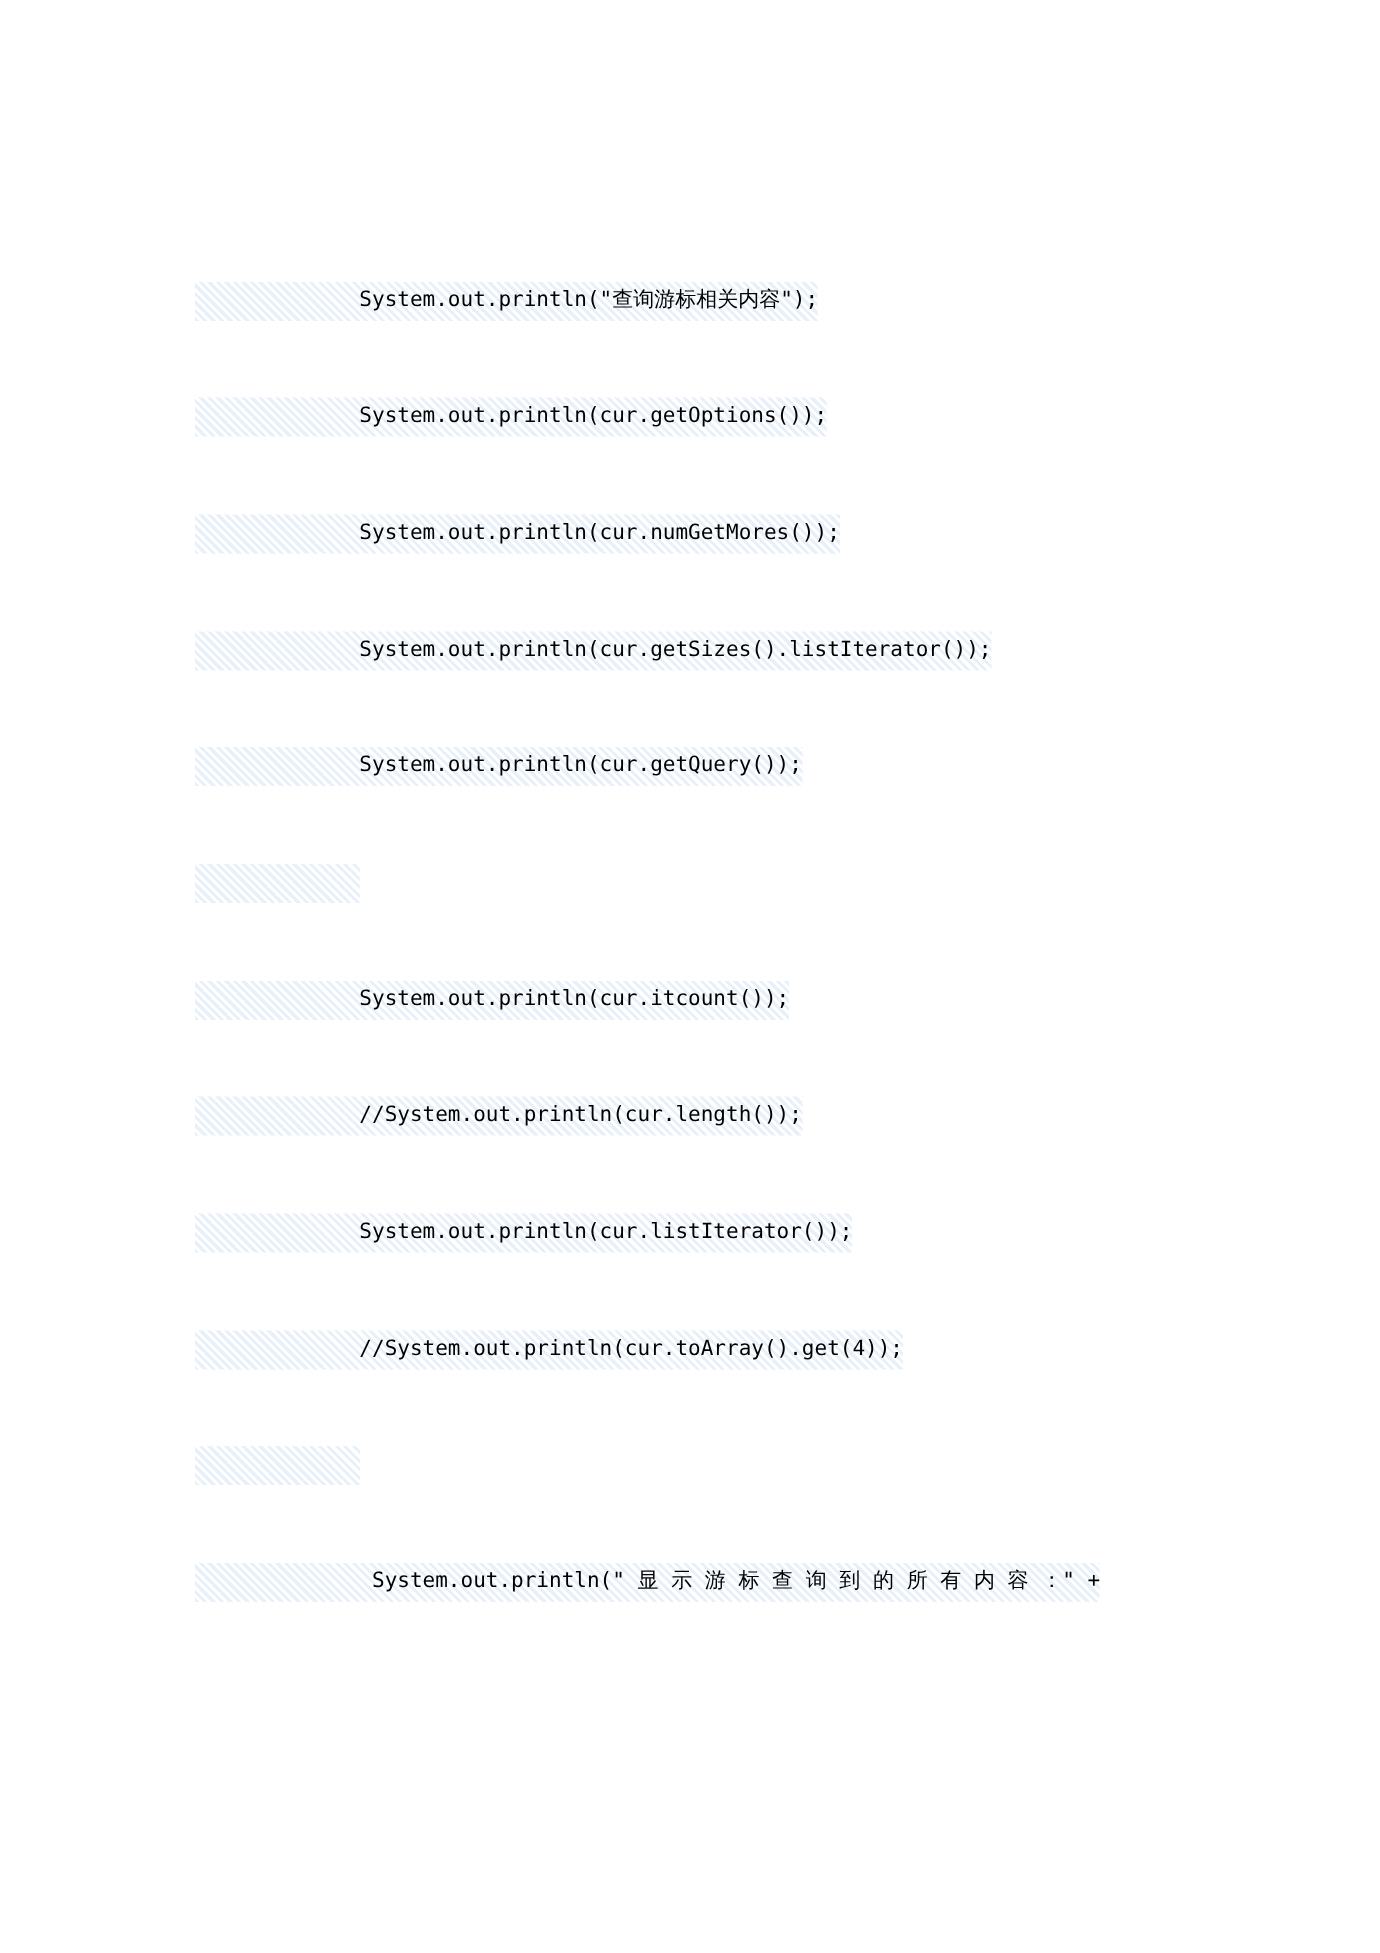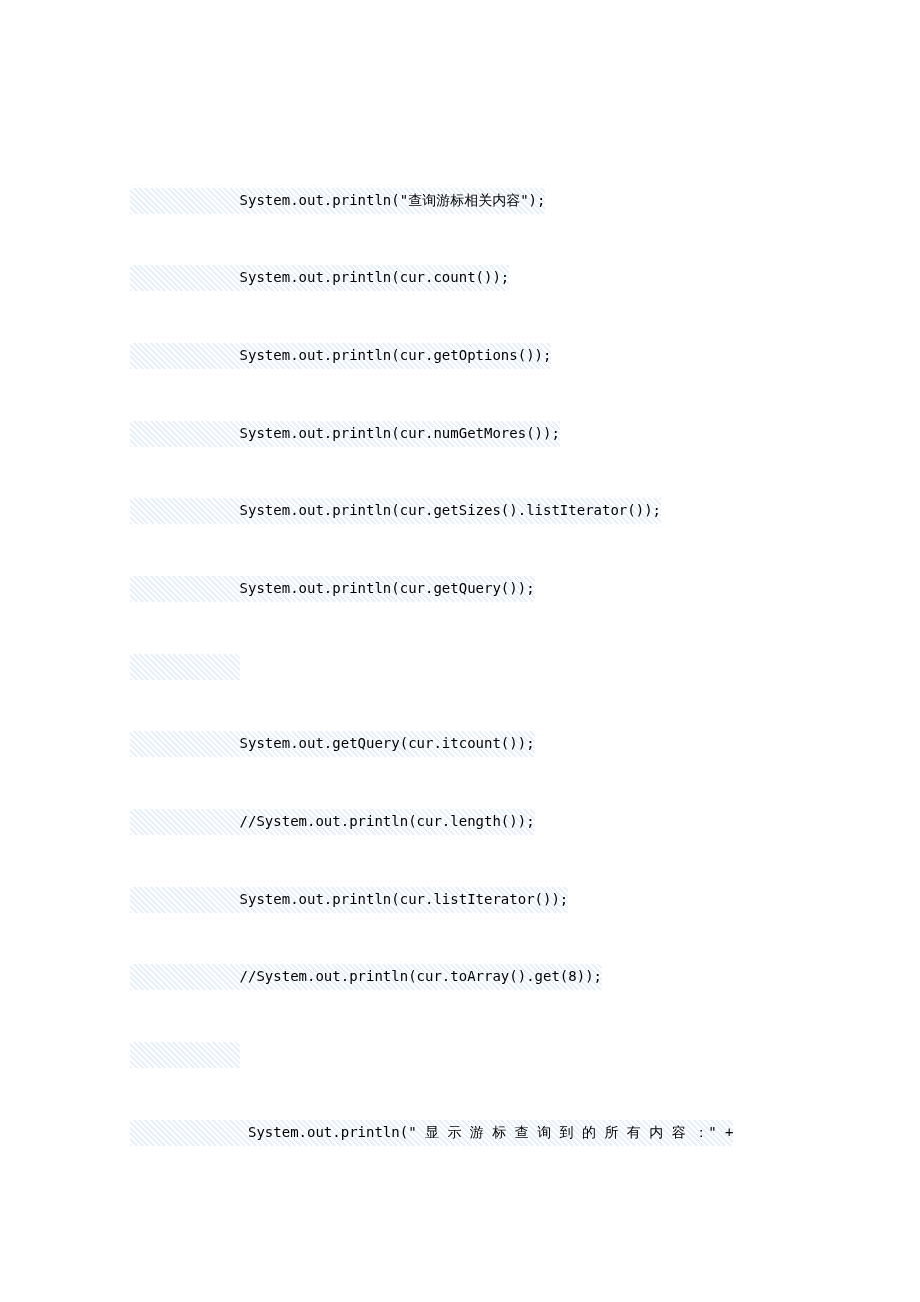--- a/index.html
+++ b/index.html
@@ -35,30 +35,29 @@
     min-height: 1.85em;
   }
 </style>
 </head>
 <body>
 
 <div class="page">
   <div class="codeblock">
 
     <span class="line"><span class="hl">             System.out.println("查询游标相关内容");</span></span>
-    <span class="line"><span class="hl">             System.out.println(cur.count());</span></span>
     <span class="line"><span class="hl">             System.out.println(cur.getOptions());</span></span>
     <span class="line"><span class="hl">             System.out.println(cur.numGetMores());</span></span>
     <span class="line"><span class="hl">             System.out.println(cur.getSizes().listIterator());</span></span>
     <span class="line"><span class="hl">             System.out.println(cur.getQuery());</span></span>
     <span class="line"><span class="hl">             </span></span>
-    <span class="line"><span class="hl">             System.out.getQuery(cur.itcount());</span></span>
+    <span class="line"><span class="hl">             System.out.println(cur.itcount());</span></span>
     <span class="line"><span class="hl">             //System.out.println(cur.length());</span></span>
     <span class="line"><span class="hl">             System.out.println(cur.listIterator());</span></span>
-    <span class="line"><span class="hl">             //System.out.println(cur.toArray().get(8));</span></span>
+    <span class="line"><span class="hl">             //System.out.println(cur.toArray().get(4));</span></span>
     <span class="line"><span class="hl">             </span></span>
     <span class="line"><span class="hl">              System.out.println(" 显 示 游 标 查 询 到 的 所 有 内 容 ：" +</span></span>
     
     
     
     
     
     
     
     

